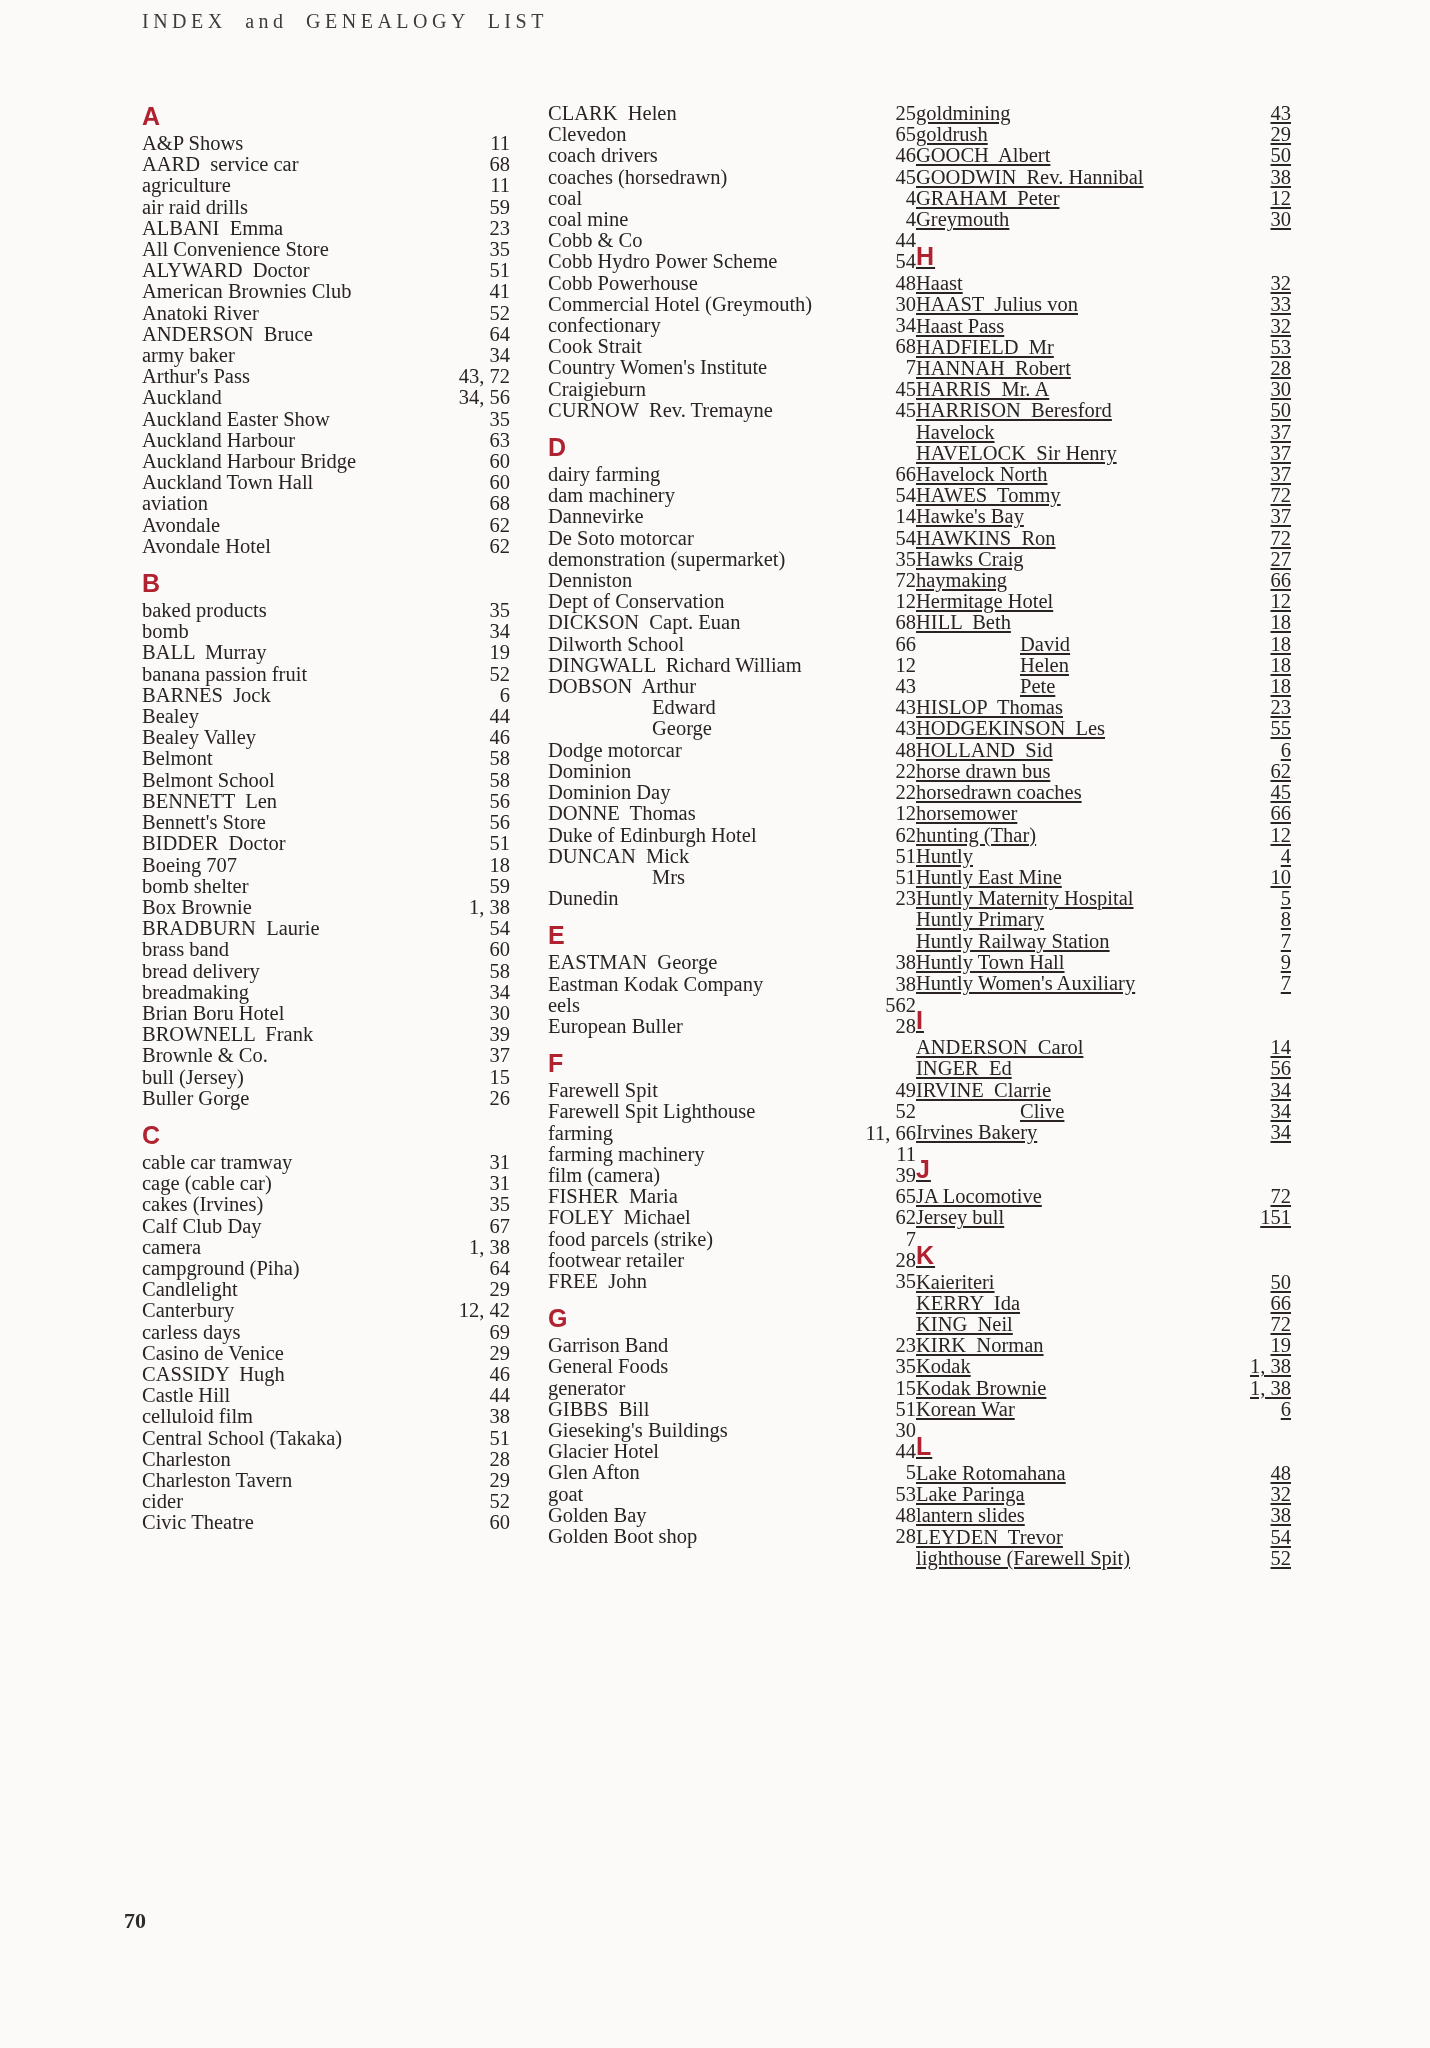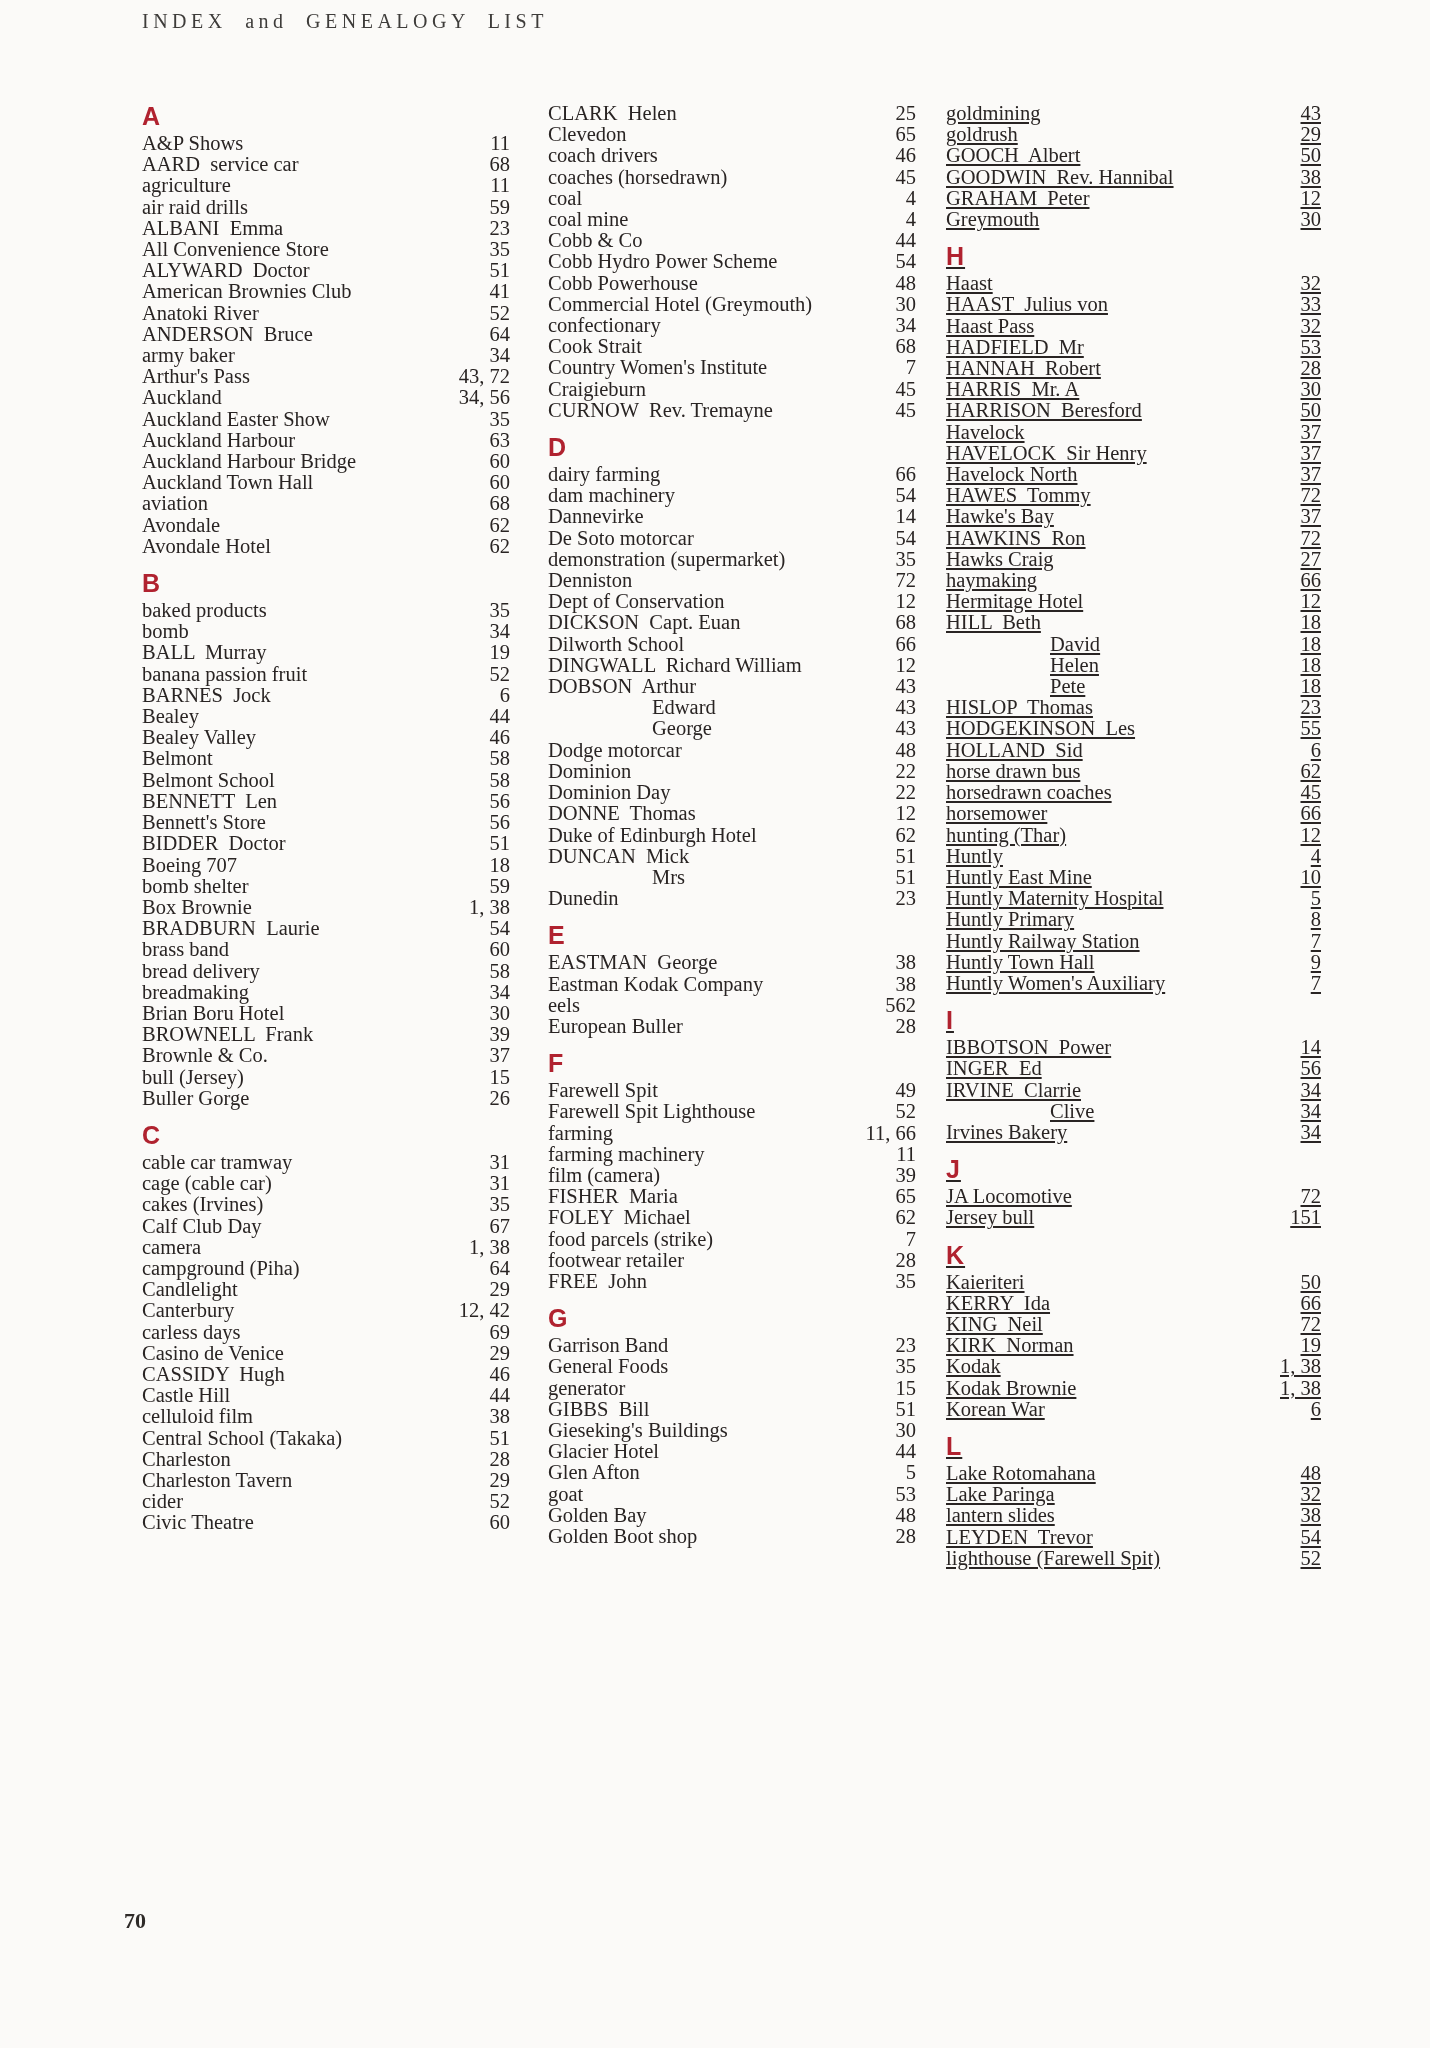--- a/index.html
+++ b/index.html
@@ -21,21 +21,21 @@
     white-space: pre;
   }
   .columns {
     position: absolute;
     left: 142px; top: 103px;
     display: flex;
     align-items: flex-start;
   }
   .col { width: 368px; flex: none; }
   .col-1 { margin-right: 38px; }
-  .col-2 { margin-right: 30px; }
+  .col-2 { }
   .col-3 { width: 375px; text-decoration: underline; }
   .letter-heading {
     font-family: "Liberation Sans", sans-serif;
     font-weight: bold;
     color: #b0222f;
     font-size: 25px;
     line-height: 26px;
     margin: 13px 0 4px 0;
     letter-spacing: 1px;
   }
@@ -725,21 +725,21 @@
       <div class="entry">
         <span class="label">Huntly Town Hall</span>
         <span class="pages">9</span>
       </div>
       <div class="entry">
         <span class="label">Huntly Women's Auxiliary</span>
         <span class="pages">7</span>
       </div>
       <div class="letter-heading">I</div>
       <div class="entry">
-        <span class="label">IBBOTSON  Power</span>
+        <span class="label">ANDERSON  Carol</span>
         <span class="pages">14</span>
       </div>
       <div class="entry">
         <span class="label">INGER  Ed</span>
         <span class="pages">56</span>
       </div>
       <div class="entry">
         <span class="label">IRVINE  Clarrie</span>
         <span class="pages">34</span>
       </div>

